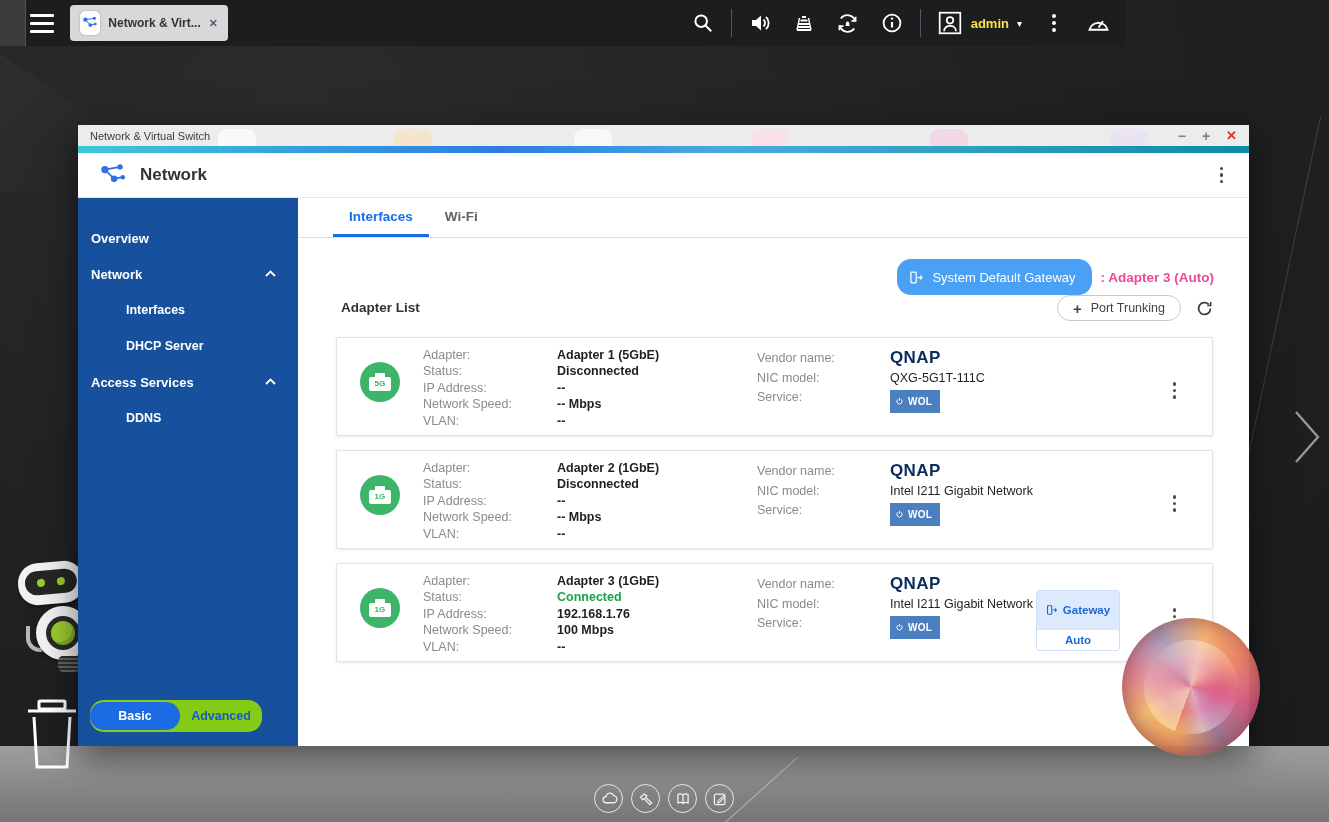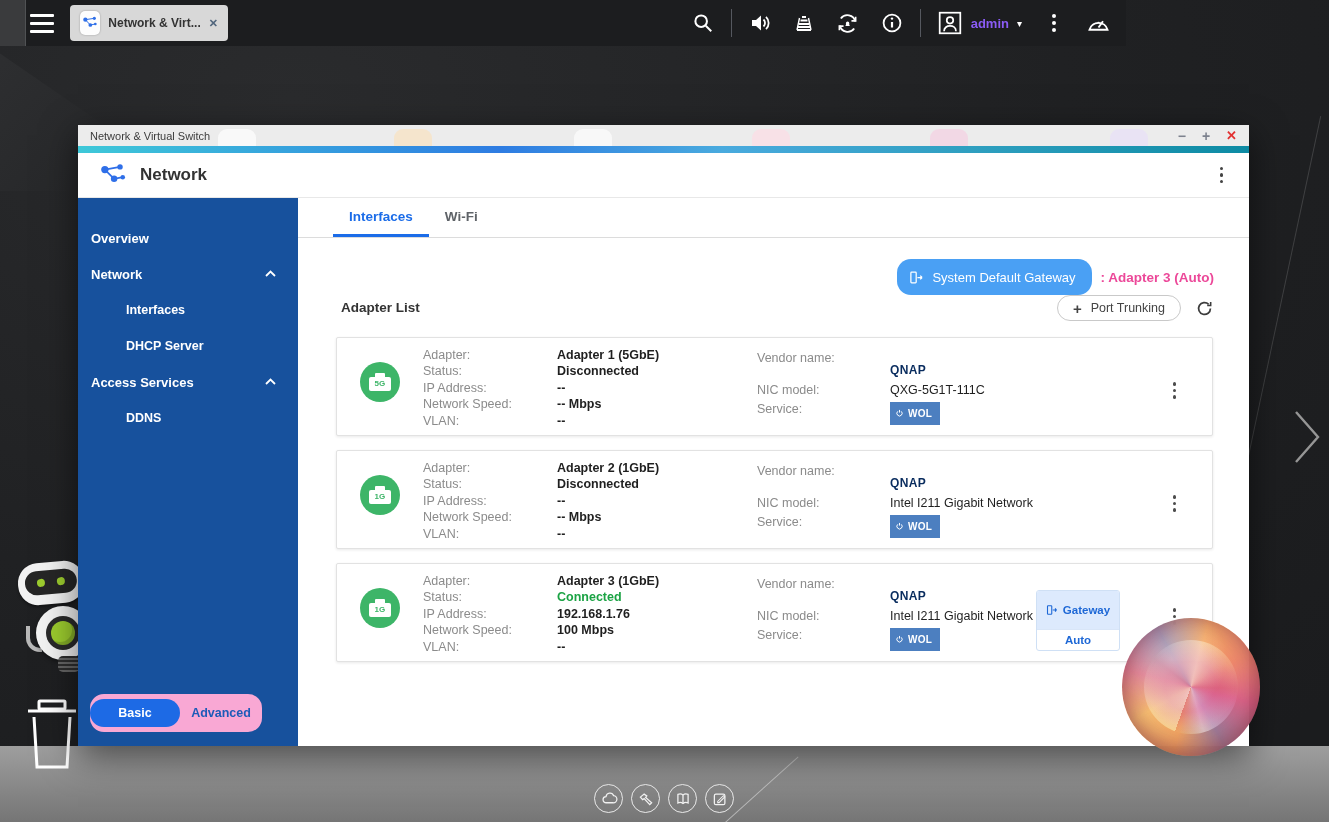--- a/index.html
+++ b/index.html
@@ -28,21 +28,21 @@
   .qtab { margin-left:16px; height:36px; width:158px; background:#d8d8d8; border-radius:4px;
     display:flex; align-items:center; padding:0 10px; gap:8px; }
   .qtab .appicon { width:24px; height:24px; background:#fdfdfd; border-radius:5px;
     display:flex; align-items:center; justify-content:center; box-shadow:0 0 2px rgba(0,0,0,.3); }
   .qtab .label { font-size:12px; color:#333; font-weight:600; white-space:nowrap; }
   .qtab .close { margin-left:auto; font-size:11px; font-weight:700; color:#51667d; cursor:pointer; }
   .tb-right { position:absolute; right:0; top:0; height:46px; display:flex; align-items:center; gap:0; }
   .tb-ic { width:44px; height:46px; display:flex; align-items:center; justify-content:center; cursor:pointer; }
   .tb-sep { width:1px; height:28px; background:#55585f; margin:0 6px; }
   .tb-user { display:flex; align-items:center; gap:8px; padding:0 10px; cursor:pointer; }
-  .tb-user .uname { color:#8b5cf6; font-size:13px; font-weight:600; }
+  .tb-user .uname { color:#fde047; font-size:13px; font-weight:600; }
   .tb-user .caret { color:#fff; font-size:10px; }
   .kebab-w { display:flex; flex-direction:column; gap:3px; }
   .kebab-w i { width:4px; height:4px; background:#fff; border-radius:50%; }
 
   
   .window { position:absolute; left:78px; top:125px; width:1171px; height:621px;
     background:#fff; box-shadow:0 10px 34px rgba(0,0,0,.55); z-index:5; }
   .titlebar { position:relative; height:21px; background:#ececec; display:flex; align-items:center;
     padding:0 12px; overflow:hidden; }
   .titlebar .wtitle { font-size:11px; color:#3c3c3c; z-index:2; }
@@ -61,22 +61,22 @@
 
   .win-body { position:absolute; left:0; top:73px; right:0; bottom:0; display:flex; }
 
   
   .sidebar { width:220px; background:#17519d; position:relative; flex:none; }
   .nav-item { height:36px; display:flex; align-items:center; color:#fff; cursor:pointer; position:relative; }
   .nav-item.top { padding-left:13px; font-size:13px; font-weight:700; }
   .nav-item.sub { padding-left:48px; font-size:12.5px; font-weight:600; }
   .nav-item:first-child { margin-top:22px; }
   .chev { position:absolute; right:22px; top:14px; }
-  .mode-toggle { position:absolute; left:12px; bottom:14px; width:172px; height:38px;
-    background:#f9a8d4; border-radius:14px; display:flex; align-items:center; }
+  .mode-toggle { position:absolute; left:12px; bottom:14px; width:172px; height:32px;
+    background:#84cc16; border-radius:14px; display:flex; align-items:center; }
   .mode-basic { width:90px; height:28px; border-radius:14px; background:#1d6ae5; color:#fff;
     font-size:12.5px; font-weight:700; display:flex; align-items:center; justify-content:center; cursor:pointer; }
   .mode-adv { flex:1; text-align:center; color:#1d5bb8; font-size:12.5px; font-weight:700; cursor:pointer; }
 
   
   .content { flex:1; position:relative; background:#fff; }
   .tabbar { height:40px; border-bottom:1px solid #dcdcdc; display:flex; padding-left:35px; }
   .tab { padding:0 16px; display:flex; align-items:center; font-size:13.5px; font-weight:700;
     color:#5f6368; cursor:pointer; border-bottom:3px solid transparent; }
   .tab.active { color:#1b6ce8; border-bottom-color:#1b6ce8; }
@@ -106,21 +106,21 @@
     display:flex; align-items:center; justify-content:center; margin-top:3px; }
   .port::before { content:""; position:absolute; top:-4px; left:6px; width:10px; height:5px; background:#fff; border-radius:1px; }
   .port span { font-size:8px; font-weight:800; color:#3db568; letter-spacing:.2px; }
   .c-grid { display:grid; grid-template-columns:134px 200px; padding-top:9px; flex:none; }
   .c-grid .lab { font-size:12.5px; color:#8b8b8b; line-height:16.4px; }
   .c-grid .val { font-size:12.5px; color:#1f1f1f; font-weight:700; line-height:16.4px; }
   .val.connected { color:#1ba344; }
   .v-grid { display:grid; grid-template-columns:133px 250px; padding-top:9px; flex:none; align-content:start; }
   .v-grid .lab { font-size:12.5px; color:#8b8b8b; line-height:19px; }
   .v-grid .vv { line-height:19px; }
-  .qnap { font-size:12px; font-weight:800; color:#092c5e; letter-spacing:.4px;margin-top:12px; }
+  .qnap { font-size:17px; font-weight:800; color:#092c5e; letter-spacing:.4px; }
   .nic-val { display:block; max-width:158px; white-space:nowrap; overflow:hidden;
     font-size:12.5px; font-weight:400; color:#1f1f1f; }
   .wol { display:inline-flex; align-items:center; gap:4px; background:#4c7fc0; color:#fff;
     font-size:10px; font-weight:700; padding:2px 8px 2px 5px; margin-top:2px; letter-spacing:.3px; }
   .c-kebab { position:absolute; right:32px; top:40px; display:flex; flex-direction:column; gap:3px; cursor:pointer; padding:4px; }
   .c-kebab i { width:3.5px; height:3.5px; background:#4c4c4c; border-radius:50%; }
   .gw-badge { position:absolute; right:92px; top:26px; width:84px; border:1px solid #cfe0f5;
     border-radius:3px; overflow:hidden; background:#fff; }
   .gwb-top { height:38px; background:#ddeafd; display:flex; align-items:center; justify-content:center;
     gap:5px; color:#1e68d6; font-size:11.5px; font-weight:700; }

